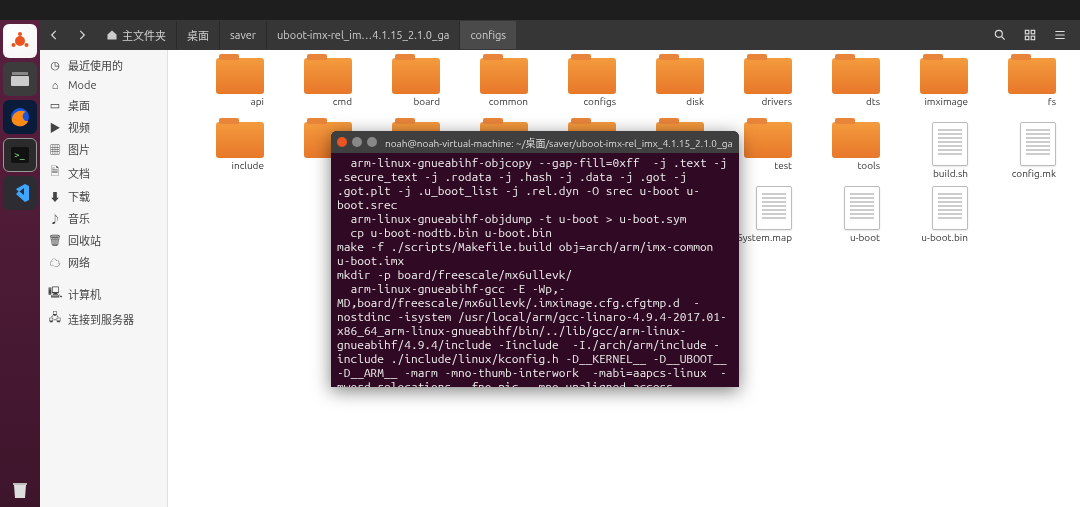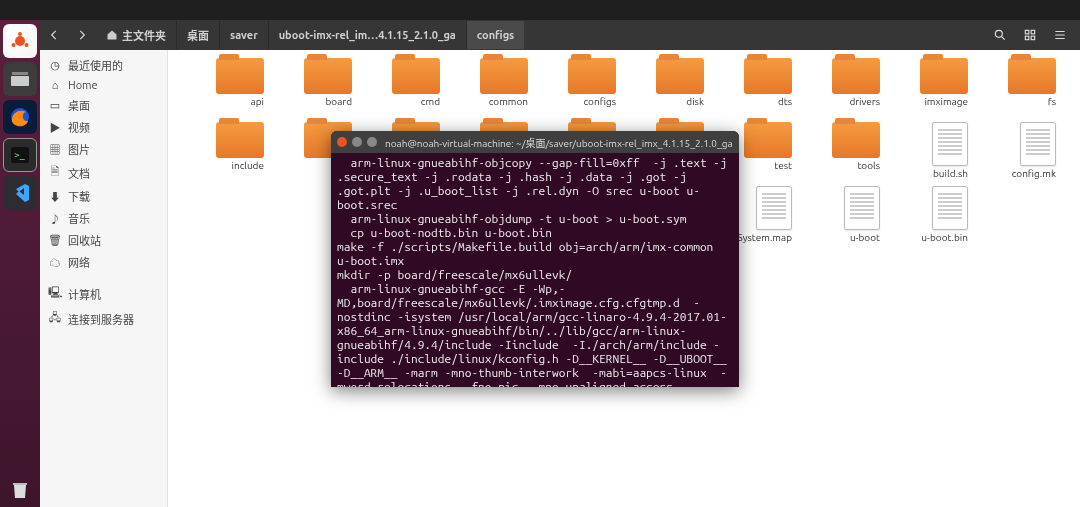--- a/index.html
+++ b/index.html
@@ -23,21 +23,21 @@
   .li-vs     { background:#2c2c32; }
   .launch-spacer { flex:1; }
   .li-trash  { background:transparent; }
 
   
   .nautilus { position:absolute; left:40px; top:20px; right:0; bottom:0; background:#ffffff; display:flex; flex-direction:column; }
   .nt-header { height:30px; background:#363636; display:flex; align-items:center; color:#d0d0d0; font-size:11px; }
   .nt-btn { width:28px; height:28px; display:flex; align-items:center; justify-content:center; cursor:pointer; }
   .nt-btn svg{ width:14px; height:14px; stroke:#ddd; fill:none; stroke-width:2; }
   .crumbs { display:flex; align-items:center; gap:0; }
-  .crumb { padding:8px 10px; height:28px; display:flex; align-items:center; border-right:1px solid #2a2a2a; cursor:pointer; gap:4px;font-weight:bold; }
+  .crumb { padding:8px 10px; height:28px; display:flex; align-items:center; border-right:1px solid #2a2a2a; cursor:pointer; gap:4px; }
   .crumb:last-child { border-right:none; }
   .crumb.cur { background:#4a4a4a; }
   .crumb svg { width:12px;height:12px;fill:#ccc; }
   .nt-head-spacer{ flex:1; }
   .nt-head-right{ display:flex; align-items:center; padding-right:8px; gap:6px;}
   .nt-head-right .nt-btn{ width:24px; }
 
   .nt-body { flex:1; display:flex; overflow:hidden; }
   .sidebar { width:128px; background:#f6f6f6; border-right:1px solid #e0e0e0; font-size:11px; color:#444; padding:4px 0; }
   .sb-item { display:flex; align-items:center; gap:6px; padding:3px 8px; cursor:pointer; }
@@ -173,21 +173,21 @@
     </div>
   </div>
   <div class="nt-body">
     <div class="sidebar" id="sidebar">
         <div class="sb-item">
           <span style="width: 14px; text-align: center;">◷</span>
           <span>最近使用的</span>
         </div>
         <div class="sb-item">
           <span style="width: 14px; text-align: center;">⌂</span>
-          <span>Home</span>
+          <span>Mode</span>
         </div>
         <div class="sb-item">
           <span style="width: 14px; text-align: center;">▭</span>
           <span>桌面</span>
         </div>
         <div class="sb-item">
           <span style="width: 14px; text-align: center;">▶</span>
           <span>视频</span>
         </div>
         <div class="sb-item">
@@ -225,45 +225,45 @@
         </div>
       </div>
     <div class="files">
       <div class="file-grid" id="filegrid">
           <div class="file-item">
             <div class="ico folder"></div>
             <div class="lbl">api</div>
           </div>
           <div class="file-item">
             <div class="ico folder"></div>
+            <div class="lbl">cmd</div>
+          </div>
+          <div class="file-item">
+            <div class="ico folder"></div>
             <div class="lbl">board</div>
           </div>
           <div class="file-item">
             <div class="ico folder"></div>
-            <div class="lbl">cmd</div>
-          </div>
-          <div class="file-item">
-            <div class="ico folder"></div>
             <div class="lbl">common</div>
           </div>
           <div class="file-item">
             <div class="ico folder"></div>
             <div class="lbl">configs</div>
           </div>
           <div class="file-item">
             <div class="ico folder"></div>
             <div class="lbl">disk</div>
           </div>
           <div class="file-item">
             <div class="ico folder"></div>
+            <div class="lbl">drivers</div>
+          </div>
+          <div class="file-item">
+            <div class="ico folder"></div>
             <div class="lbl">dts</div>
-          </div>
-          <div class="file-item">
-            <div class="ico folder"></div>
-            <div class="lbl">drivers</div>
           </div>
           <div class="file-item">
             <div class="ico folder"></div>
             <div class="lbl">imximage</div>
           </div>
           <div class="file-item">
             <div class="ico folder"></div>
             <div class="lbl">fs</div>
           </div>
           <div class="file-item">

